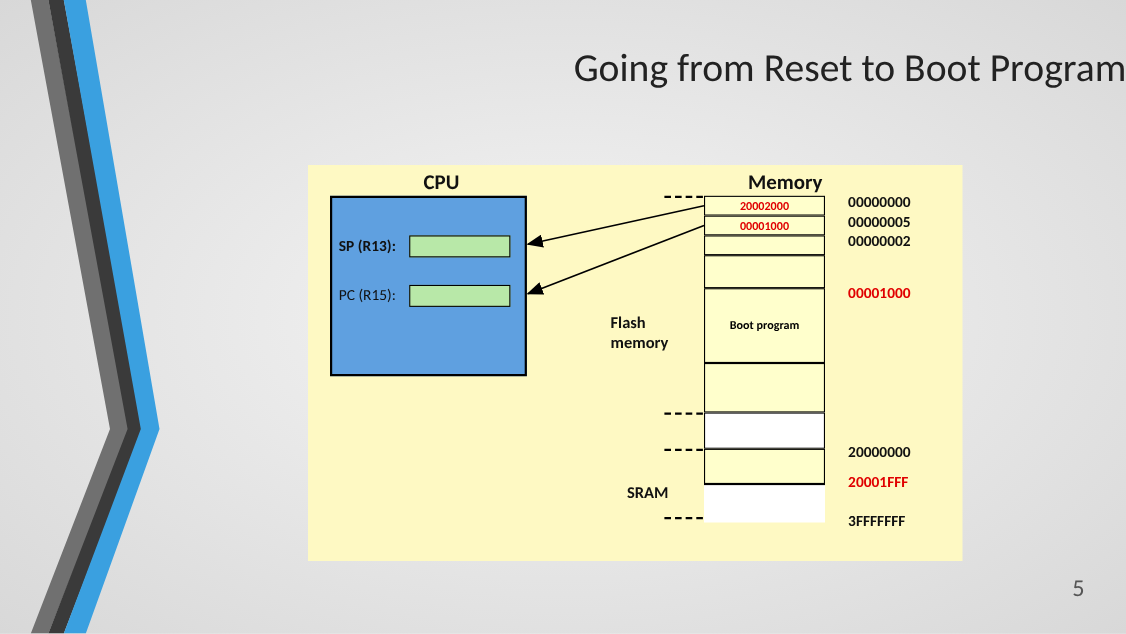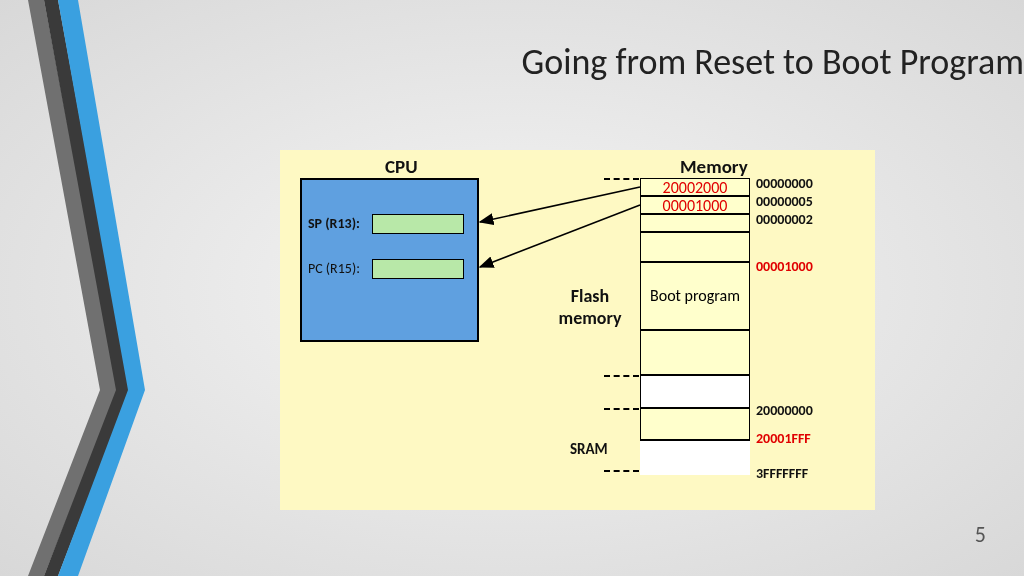--- a/index.html
+++ b/index.html
@@ -7,28 +7,28 @@
 .decor{position:absolute;top:0;left:0;width:150px;height:576px;pointer-events:none}
 .title{position:absolute;top:40px;left:0;width:100%;text-align:right;font-size:36px;color:#222}
 .pagenum{position:absolute;bottom:28px;right:38px;font-size:22px;color:#555}
 .diagram{position:absolute;top:150px;left:280px;width:595px;height:360px;background:#fef9c3}
 .cpu-label{position:absolute;top:5px;left:105px;font-size:19px;font-weight:bold;color:#111}
 .mem-label{position:absolute;top:5px;left:400px;font-size:19px;font-weight:bold;color:#111}
 .cpu-box{position:absolute;top:28px;left:20px;width:175px;height:160px;background:#5fa0e0;border:2px solid #000}
 .sp-label{position:absolute;top:35px;left:6px;font-size:14px;font-weight:bold;color:#111}
 .pc-label{position:absolute;top:80px;left:6px;font-size:14px;font-weight:normal;color:#111}
 .reg{position:absolute;left:70px;width:90px;height:18px;background:#b8e8a8;border:1.5px solid #000}
-.flash-label{position:absolute;top:135px;left:275px;font-size:18px;font-weight:bold;color:#111;text-align:center;width:70px}
+.flash-label{position:absolute;top:135px;left:275px;font-size:15px;font-weight:bold;color:#111;text-align:left;width:70px}
 .sram-label{position:absolute;top:290px;left:290px;font-size:15px;font-weight:bold;color:#111}
 .memcol{position:absolute;top:28px;left:360px;width:110px}
-.cell{width:110px;border:1.5px solid #000;box-sizing:border-box;text-align:center;font-size:16px;font-weight:normal;display:flex;align-items:center;justify-content:center}
+.cell{width:110px;border:1.5px solid #000;box-sizing:border-box;text-align:center;font-size:11px;font-weight:bold;display:flex;align-items:center;justify-content:center}
 .red{color:#e00000}
 .yel{background:#ffffcc}
 .org{background:#f8c890}
-.addr{position:absolute;left:476px;font-size:14px;font-weight:bold;color:#111}
+.addr{position:absolute;left:491px;font-size:14px;font-weight:bold;color:#111}
 .addr.red{color:#e00000}
 .dash{position:absolute;border-top:2px dashed #000;width:35px}
 svg.arrows{position:absolute;top:0;left:0;width:595px;height:360px;pointer-events:none}
 </style>
 </head>
 <body>
 
 <div class="slide">
 
 <svg class="decor" viewBox="0 0 150 576" preserveAspectRatio="none">

